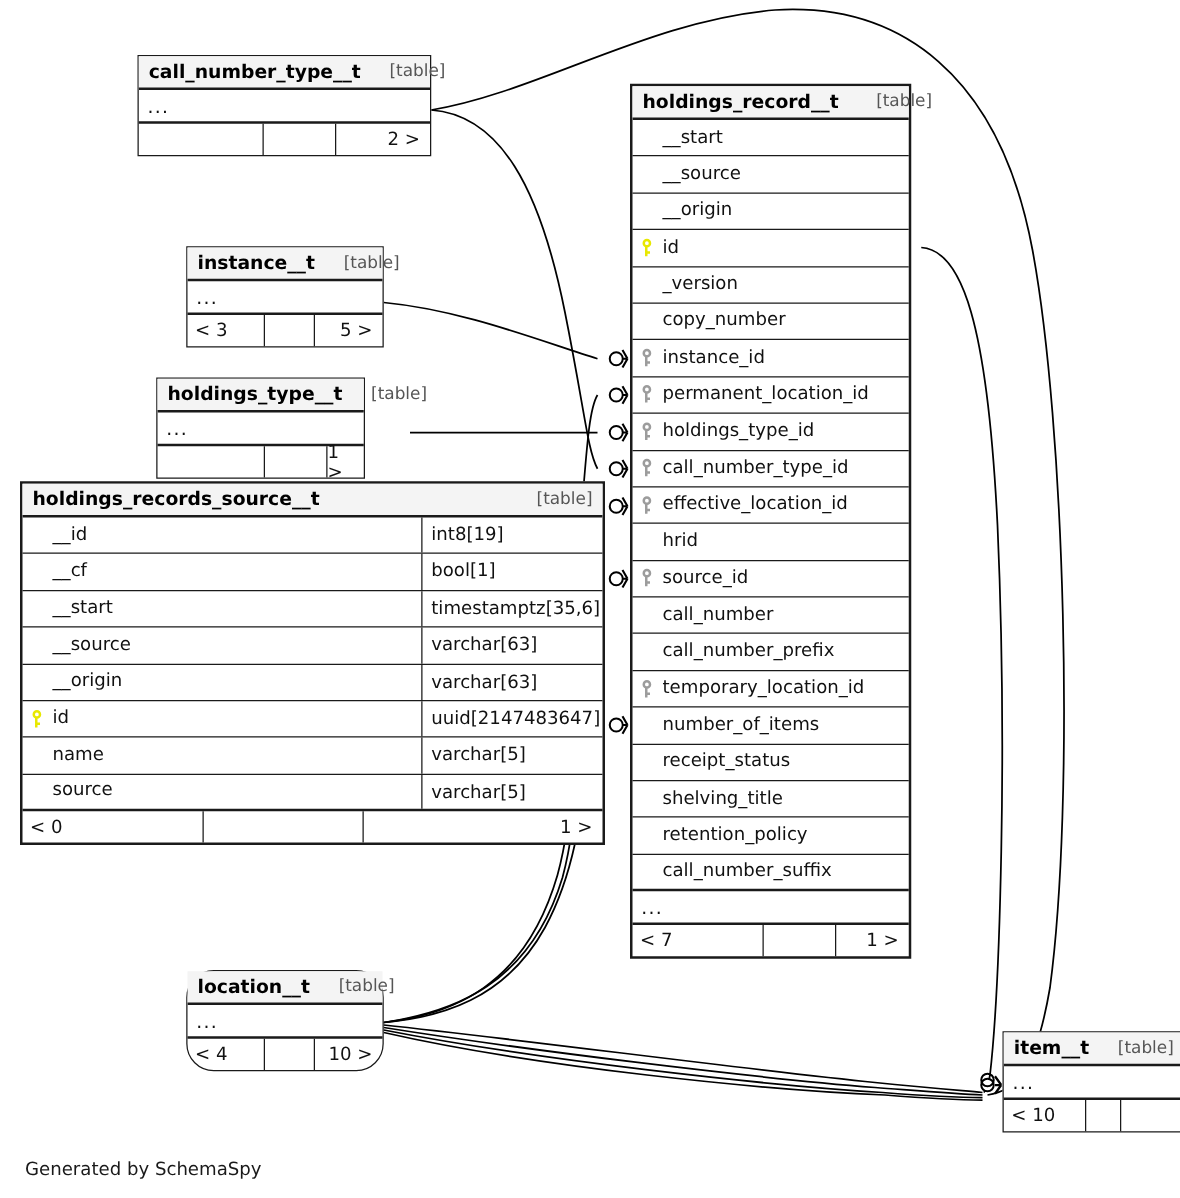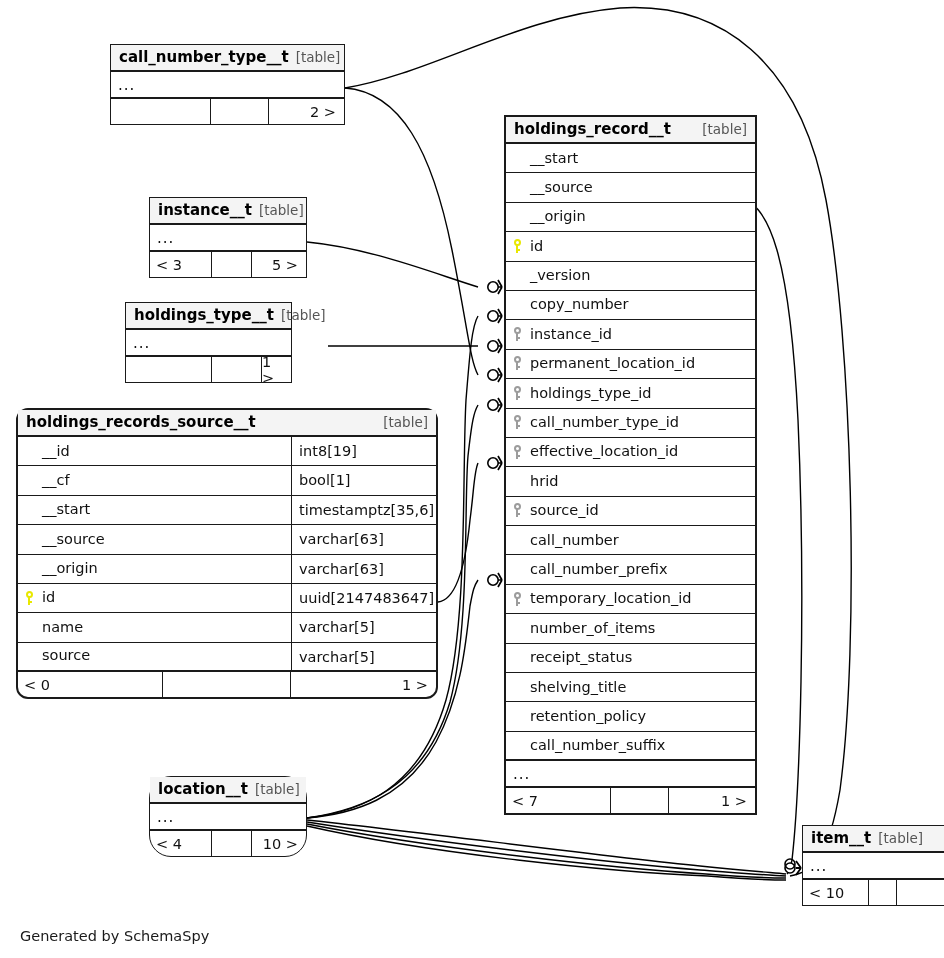--- a/index.html
+++ b/index.html
@@ -22,20 +22,21 @@
     font-size:14.5px;color:#111;
   }
   .tbl.thin{border-width:1.6px;}
   .tbl-head{
     background:#f4f4f4;
     border-bottom:2px solid #1a1a1a;
     height:27px;line-height:27px;
     display:flex;align-items:center;
     padding:0 8px;box-sizing:border-box;
     white-space:nowrap;
+    gap:16px;
   }
   .tbl-name{font-weight:bold;font-size:15px;color:#000;}
   .tbl-tag{color:#555;font-size:13.5px;margin-left:7px;}
   .tbl-head.spread{justify-content:space-between;}
   .tbl-head.spread .tbl-tag{margin-left:14px;}
 
   
   .col{
     height:29.4px;line-height:29.4px;
     border-bottom:1.4px solid #1a1a1a;
@@ -176,21 +177,21 @@
       <span class="tbl-tag">[table]</span>
     </div>
     <div class="ellipsis-row">...</div>
     <div class="foot">
       <div class="fc l" style="width:86px;"></div>
       <div class="fc l" style="width:50px;"></div>
       <div class="fc r" style="flex:1;">1 &gt;</div>
     </div>
   </div>
 
-  <div class="tbl" style="left:16px;top:408px;width:422px;border-width:2.4px;border-radius:12px;">
+  <div class="tbl" style="left:16px;top:385px;width:468px;border-width:2.4px;">
     <div class="tbl-head spread">
       <span class="tbl-name">holdings_records_source__t</span>
       <span class="tbl-tag">[table]</span>
     </div>
     <div>
       <div class="col has-type">
         <span class="col-key"></span>
         <span class="col-name">__id</span>
         <span class="col-type" style="width:145px;">int8[19]</span>
       </div>
@@ -236,21 +237,21 @@
         <span class="col-type" style="width:145px;">varchar[5]</span>
       </div>
     </div>
     <div class="foot">
       <div class="fc l" style="width:145px;">&lt; 0</div>
       <div class="fc l" style="width:128px;"></div>
       <div class="fc r" style="flex:1;">1 &gt;</div>
     </div>
   </div>
 
-  <div class="tbl" style="left:504px;top:67px;width:253px;margin-top:48px;">
+  <div class="tbl" style="left:504px;top:67px;width:225px;">
     <div class="tbl-head spread">
       <span class="tbl-name">holdings_record__t</span>
       <span class="tbl-tag">[table]</span>
     </div>
     <div id="hr-cols">
         <div class="col">
           <span class="col-key"></span>
           <span class="col-name">__start</span>
         </div>
         <div class="col">

